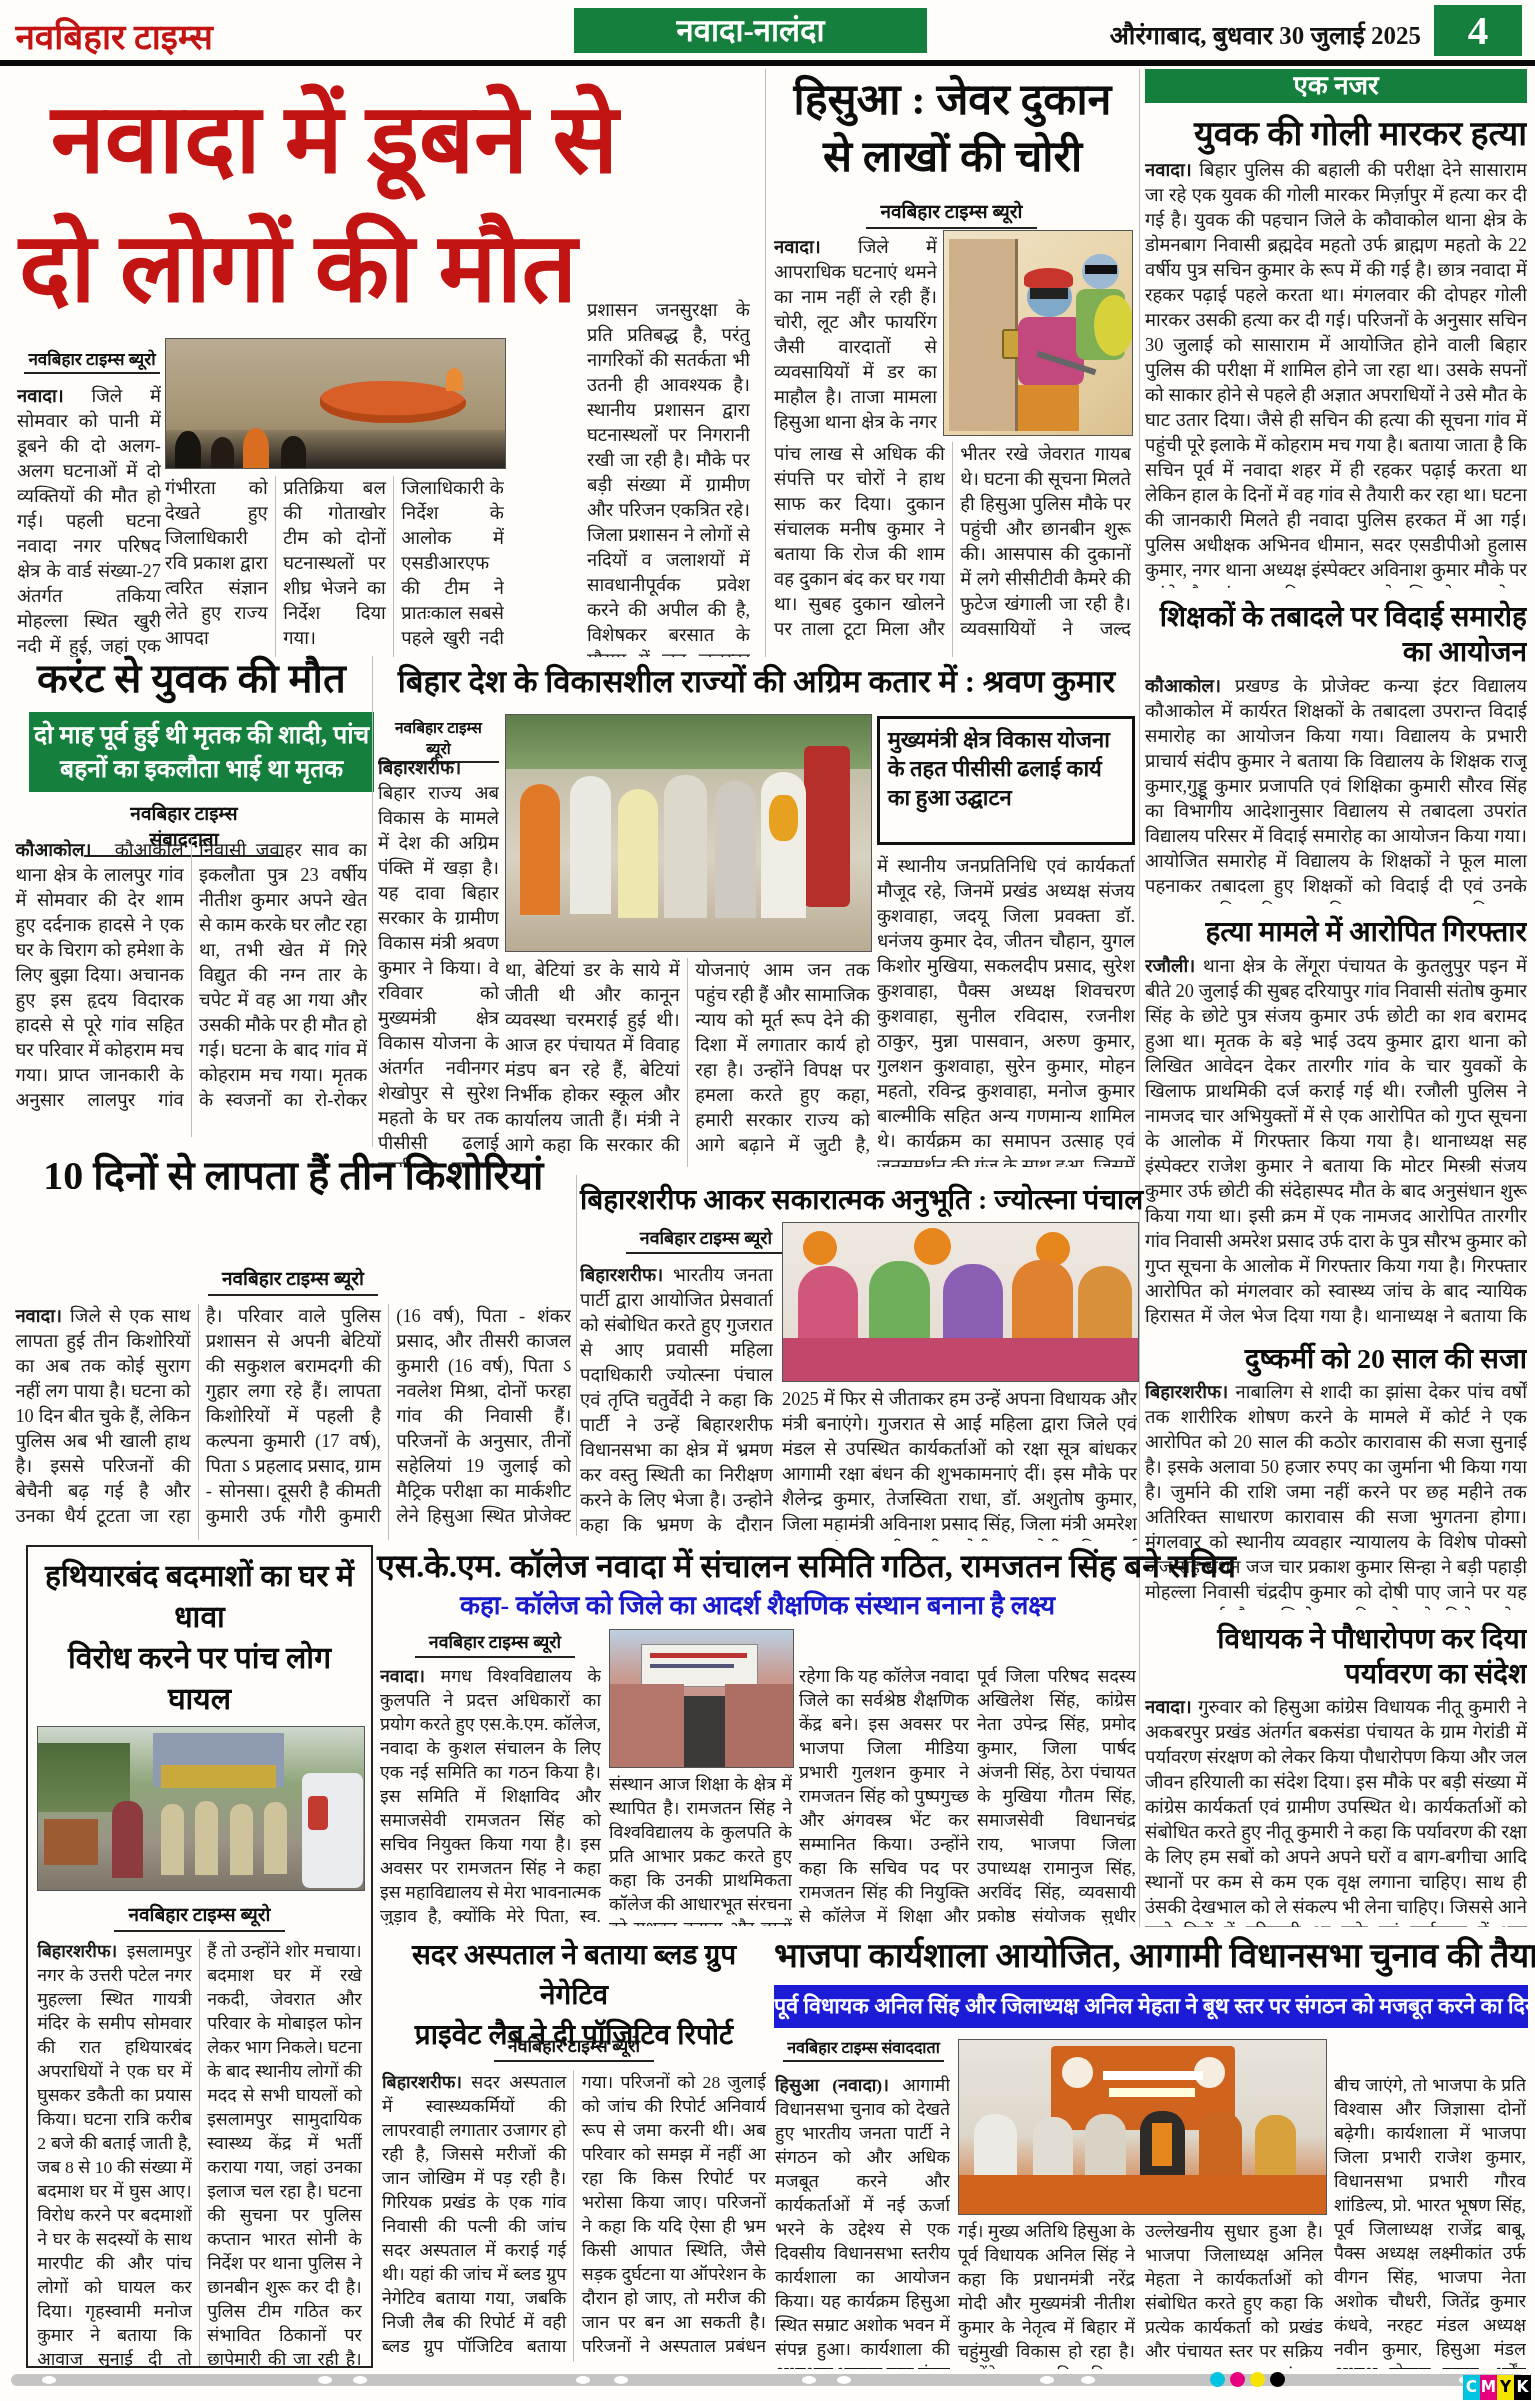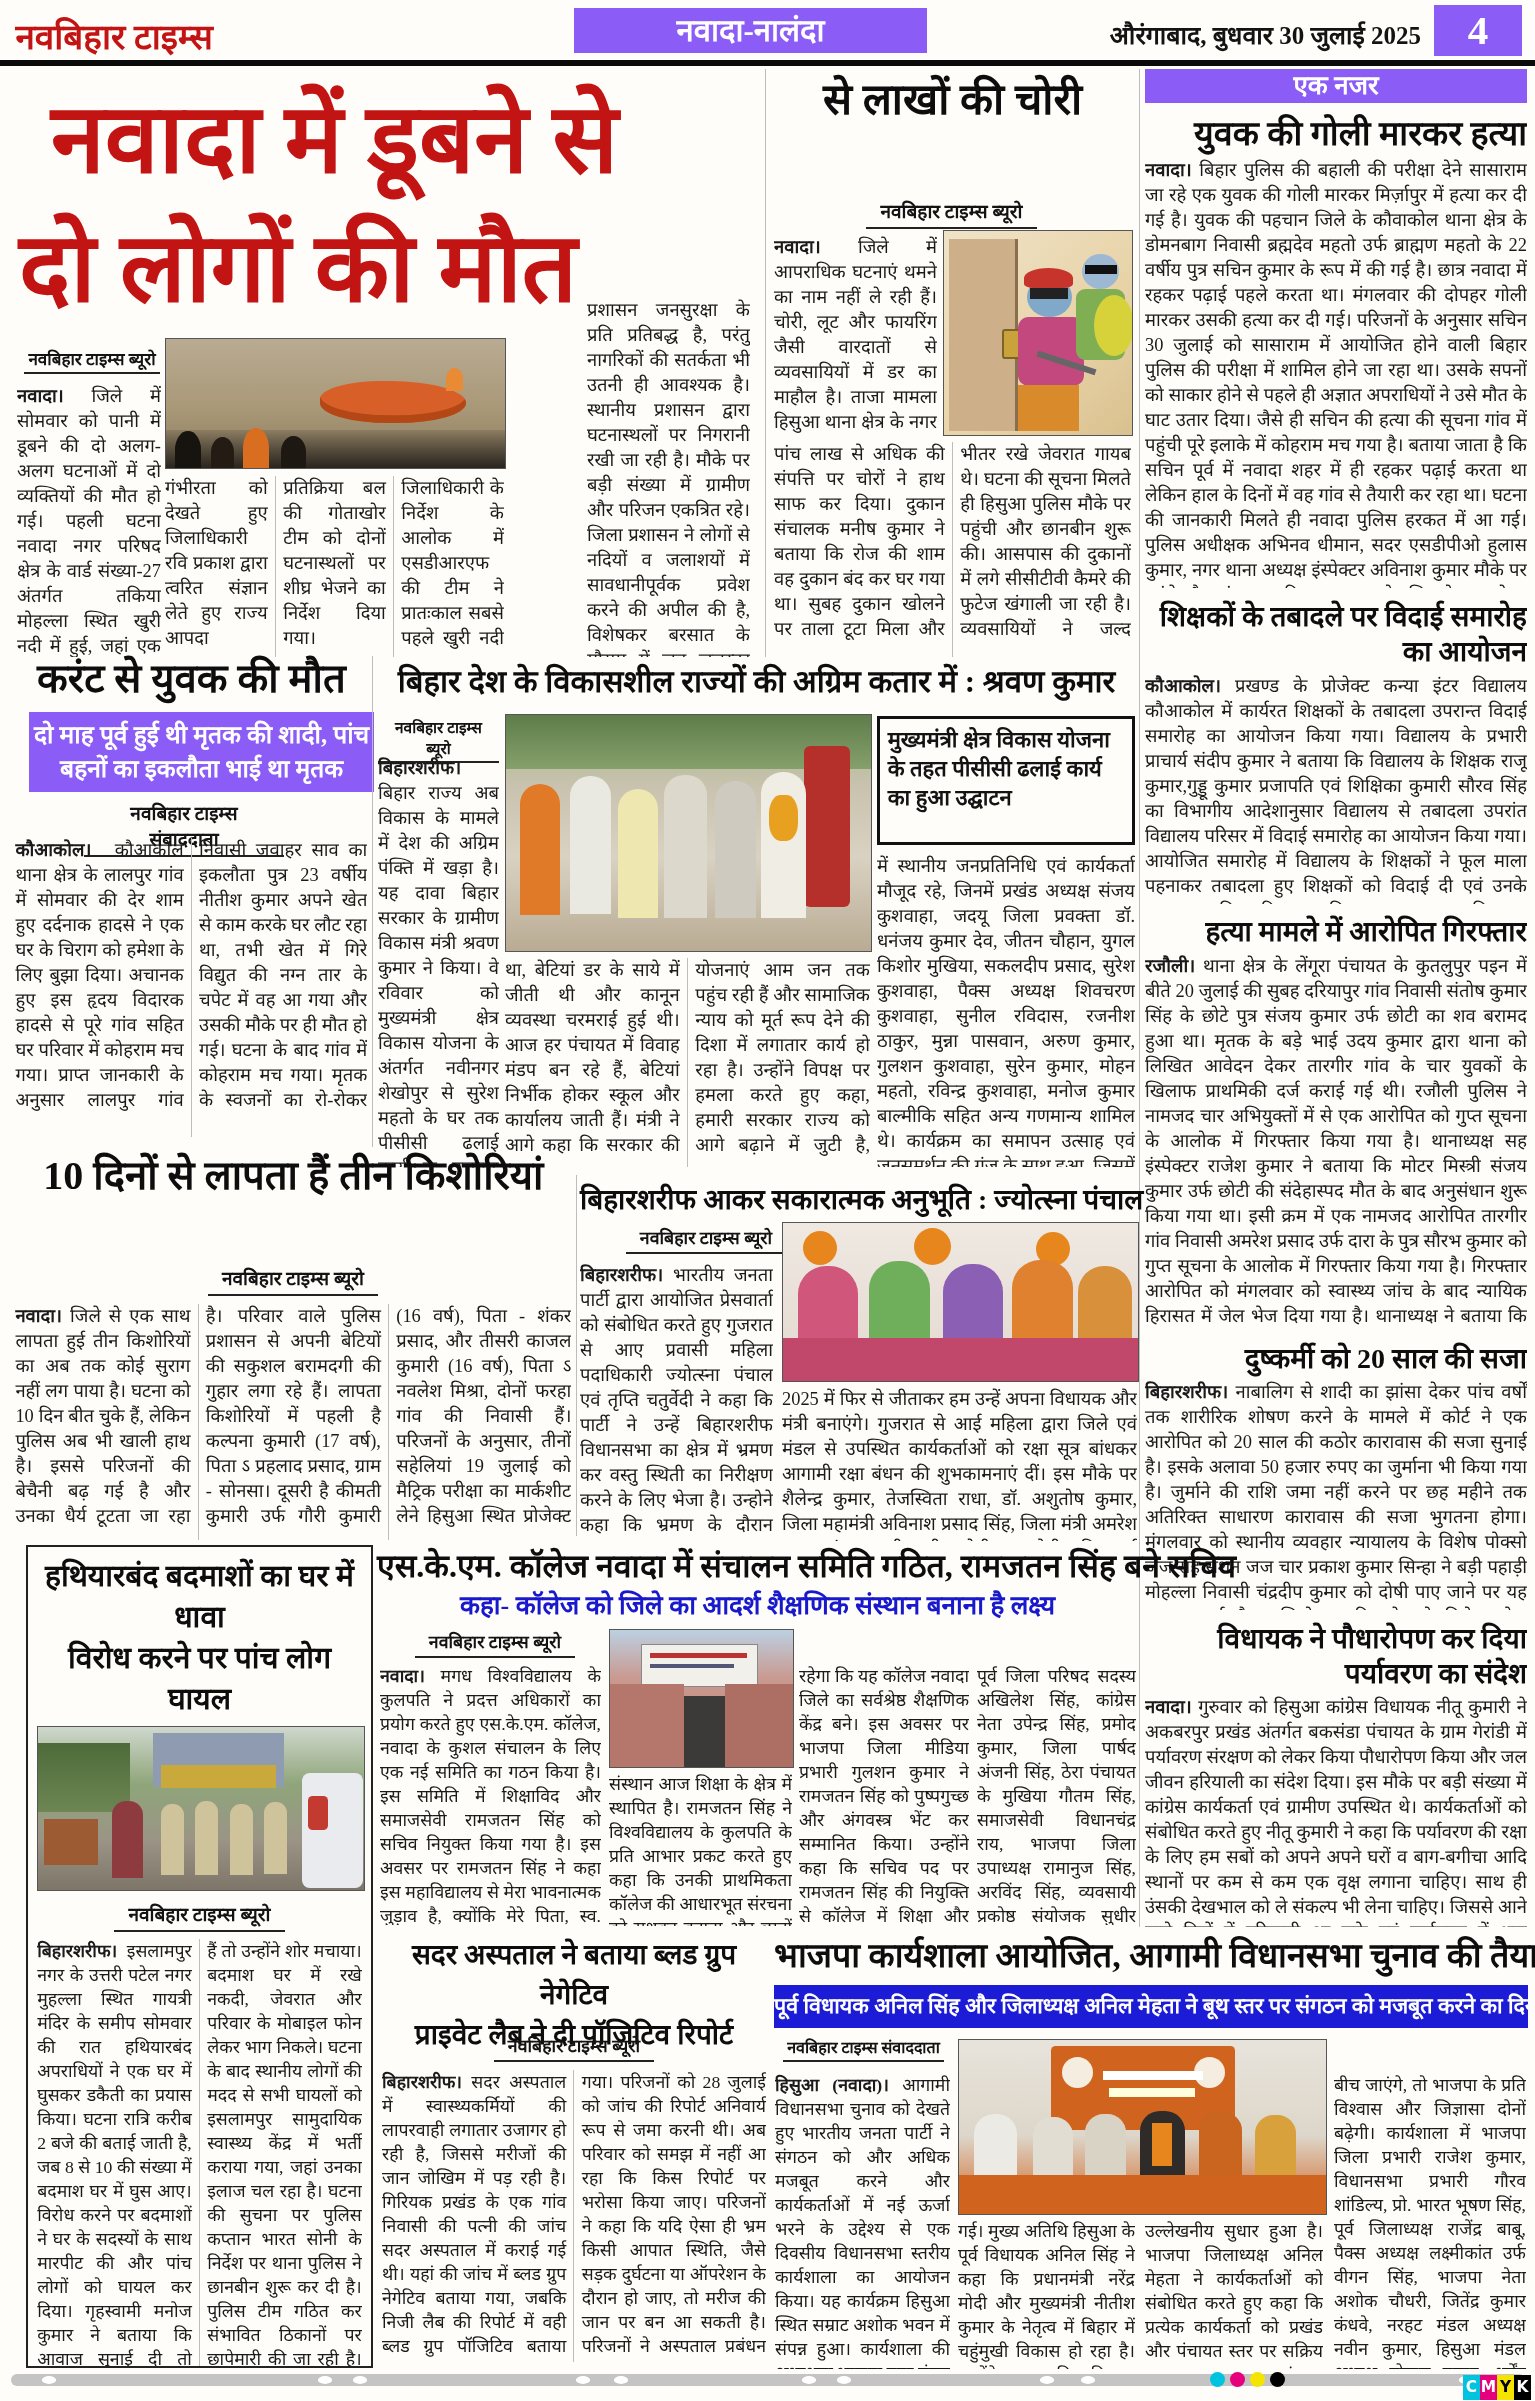--- a/index.html
+++ b/index.html
@@ -12,21 +12,21 @@
   .center{text-align:center;}
   .body-txt{font-size:18.4px;line-height:25px;text-align:justify;color:#1a1a1a;}
   .body-sm{font-size:17.7px;line-height:24px;text-align:justify;color:#1a1a1a;}
   .loc{font-weight:bold;}
   .byline{font-weight:bold;font-size:19px;text-align:center;border-bottom:2.3px solid #222;
           width:fit-content;margin:0 auto;padding:0 14px 3.1px 14px;}
   .cols2{column-count:2;column-gap:15.4px;column-rule:0.8px solid #bdbdbd;}
   .cols3{column-count:3;column-gap:15.4px;column-rule:0.8px solid #bdbdbd;}
   .photo{border:0.8px solid #555;position:absolute;overflow:hidden;}
   .vline{position:absolute;width:0.8px;background:#bdbdbd;}
-  .redbar{background:#8b5cf6;color:#fff;font-weight:bold;text-align:center;}
+  .redbar{background:#15803d;color:#fff;font-weight:bold;text-align:center;}
   .railhead{font-weight:bold;font-size:28px;line-height:35px;text-align:right;color:#0d0d0d;margin:10.7px 0 4.6px 0;}
   .railbody{font-size:18.4px;line-height:25px;text-align:justify;color:#1a1a1a;overflow:hidden;}
 </style>
 </head>
 <body>
 
 <div id="page">
 
   <div class="abs" style="left:15.4px;top:12.3px;width:322px;font-size:35px;font-weight:bold;"><span class="red">नवबिहार टाइम्स</span></div>
   <div class="abs redbar" style="left:574px;top:7.7px;width:353px;height:45px;font-size:31px;line-height:45px;">नवादा-नालंदा</div>
@@ -56,20 +56,21 @@
     <div class="abs" style="left:115px;top:97px;width:24.6px;height:32px;background:#1d1812;border-radius:50% 50% 0 0;"></div>
   </div>
   <div class="abs clip body-txt cols3" style="left:165px;top:476px;width:339px;height:181px;">
     <span>गंभीरता को देखते हुए जिलाधिकारी रवि प्रकाश द्वारा त्वरित संज्ञान लेते हुए राज्य आपदा प्रतिक्रिया बल की गोताखोर टीम को दोनों घटनास्थलों पर शीघ्र भेजने का निर्देश दिया गया। जिलाधिकारी के निर्देश के आलोक में एसडीआरएफ की टीम ने प्रातःकाल सबसे पहले खुरी नदी में सर्च एंड रेस्क्यू ऑपरेशन चलाया, जिसके दौरान डूबे व्यक्ति का शव बरामद कर लिया गया।</span> 
   </div>
   <div class="abs clip body-txt" style="left:587px;top:298px;width:163px;height:359px;">प्रशासन जनसुरक्षा के प्रति प्रतिबद्ध है, परंतु नागरिकों की सतर्कता भी उतनी ही आवश्यक है। स्थानीय प्रशासन द्वारा घटनास्थलों पर निगरानी रखी जा रही है। मौके पर बड़ी संख्या में ग्रामीण और परिजन एकत्रित रहे। जिला प्रशासन ने लोगों से नदियों व जलाशयों में सावधानीपूर्वक प्रवेश करने की अपील की है, विशेषकर बरसात के मौसम में जब जलस्तर अप्रत्याशित रूप से बढ़ जाता है। प्रशासन जनता से निरंतर सहयोग एवं सतर्कता बनाए रखने का आग्रह करता है।</div>
 
   <div class="vline" style="left:765px;top:69px;height:588px;"></div>
 
   <div class="abs center" style="left:774px;top:71px;width:357px;">
+    <div class="hl" style="font-size:43px;line-height:57px;">हिसुआ : जेवर दुकान</div>
     <div class="hl" style="font-size:43px;line-height:57px;">से लाखों की चोरी</div>
   </div>
   <div class="abs" style="left:802px;top:198px;width:299px;">
     <div class="byline">नवबिहार टाइम्स ब्यूरो</div>
   </div>
   <div class="abs clip body-txt" style="left:774px;top:235px;width:163px;height:200px;">
     <b class="loc">नवादा।</b> <span>जिले में आपराधिक घटनाएं थमने का नाम नहीं ले रही हैं। चोरी, लूट और फायरिंग जैसी वारदातों से व्यवसायियों में डर का माहौल है। ताजा मामला हिसुआ थाना क्षेत्र के नगर का है, जहां स्थित एक जेवर दुकान में चोरों ने धावा बोलकर लाखों के जेवरात पर हाथ साफ कर दिया।</span>
   </div>
   <div class="photo" style="left:943px;top:230px;width:188px;height:204px;background:linear-gradient(135deg,#efe3c8,#e8d3a8 60%,#d9c08e);">
     <div class="abs" style="left:4.6px;top:7.7px;width:66px;height:192px;background:#cdb089;border-right:3.1px solid #8a6f4e;"></div>

